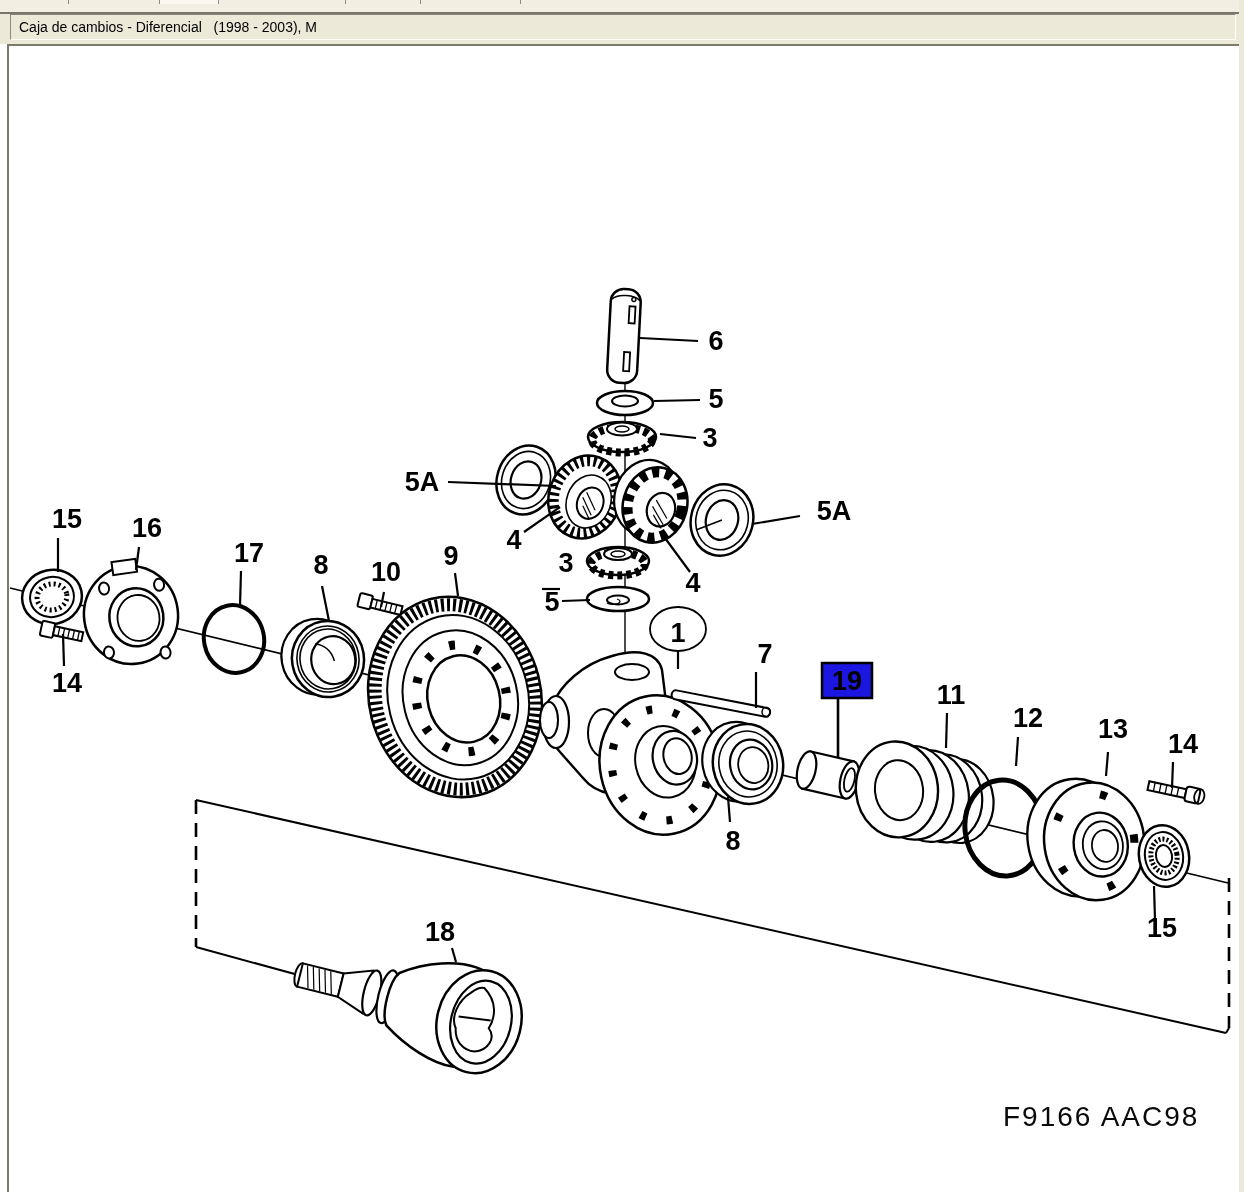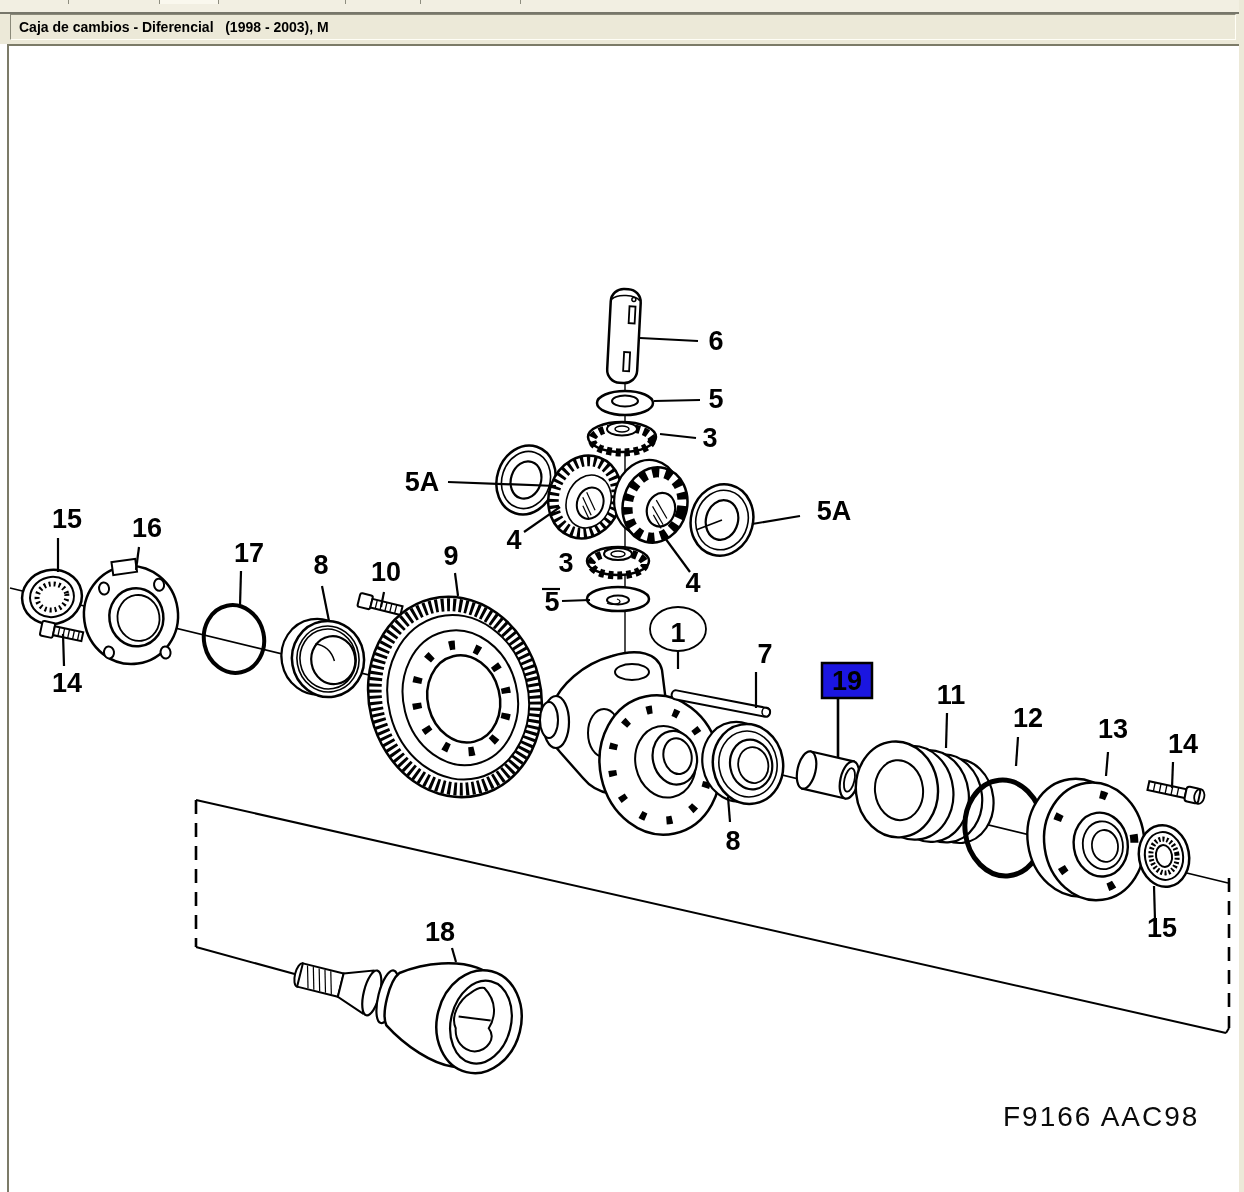--- a/index.html
+++ b/index.html
@@ -7,21 +7,21 @@
        font-family:"Liberation Sans",sans-serif;}
   .sliver{position:absolute;left:0;top:0;width:100%;height:4px;background:#f2efe2;}
   .sliver .sep{position:absolute;top:0;width:1px;height:4px;background:#8e8d7f;}
   .sliver .lite{position:absolute;top:0;left:160px;width:58px;height:4px;background:#faf8ee;}
   .band{position:absolute;left:0;top:4px;width:100%;height:8px;background:#f2efe2;}
   .rule1{position:absolute;left:0;top:12px;width:100%;height:2px;background:#77766a;}
   .titlebar{position:absolute;left:0;top:14px;width:100%;height:30px;background:#ece9d8;}
   .titlepanel{position:absolute;left:10px;right:8px;top:0;height:26px;background:#ece9d8;
     border-top:1px solid #8a8979;border-left:1px solid #8a8979;
     border-bottom:1px solid #fffef6;border-right:1px solid #fffef6;
-    font-size:14px;font-weight:bold;color:#000;white-space:pre;
+    font-size:14px;font-weight:normal;color:#000;white-space:pre;
     padding:4px 0 11px 8px;box-sizing:border-box;}
   .content{position:absolute;left:7px;top:44px;right:5px;bottom:0;background:#fff;
     border-top:2px solid #7c7b68;border-left:2px solid #7c7b68;}
   .rightstrip{position:absolute;right:0;top:0;width:5px;height:100%;background:#ece9d8;}
   svg.diagram{position:absolute;left:0;top:0;}
   .ln{stroke:#000;fill:none;}
   .part{stroke:#000;fill:#fff;}
   .callout{font-family:"Liberation Sans",sans-serif;font-size:27px;font-weight:bold;fill:#000;}
   .code{font-family:"Liberation Sans",sans-serif;font-size:28px;letter-spacing:2px;fill:#0a0a0a;}
 </style>

